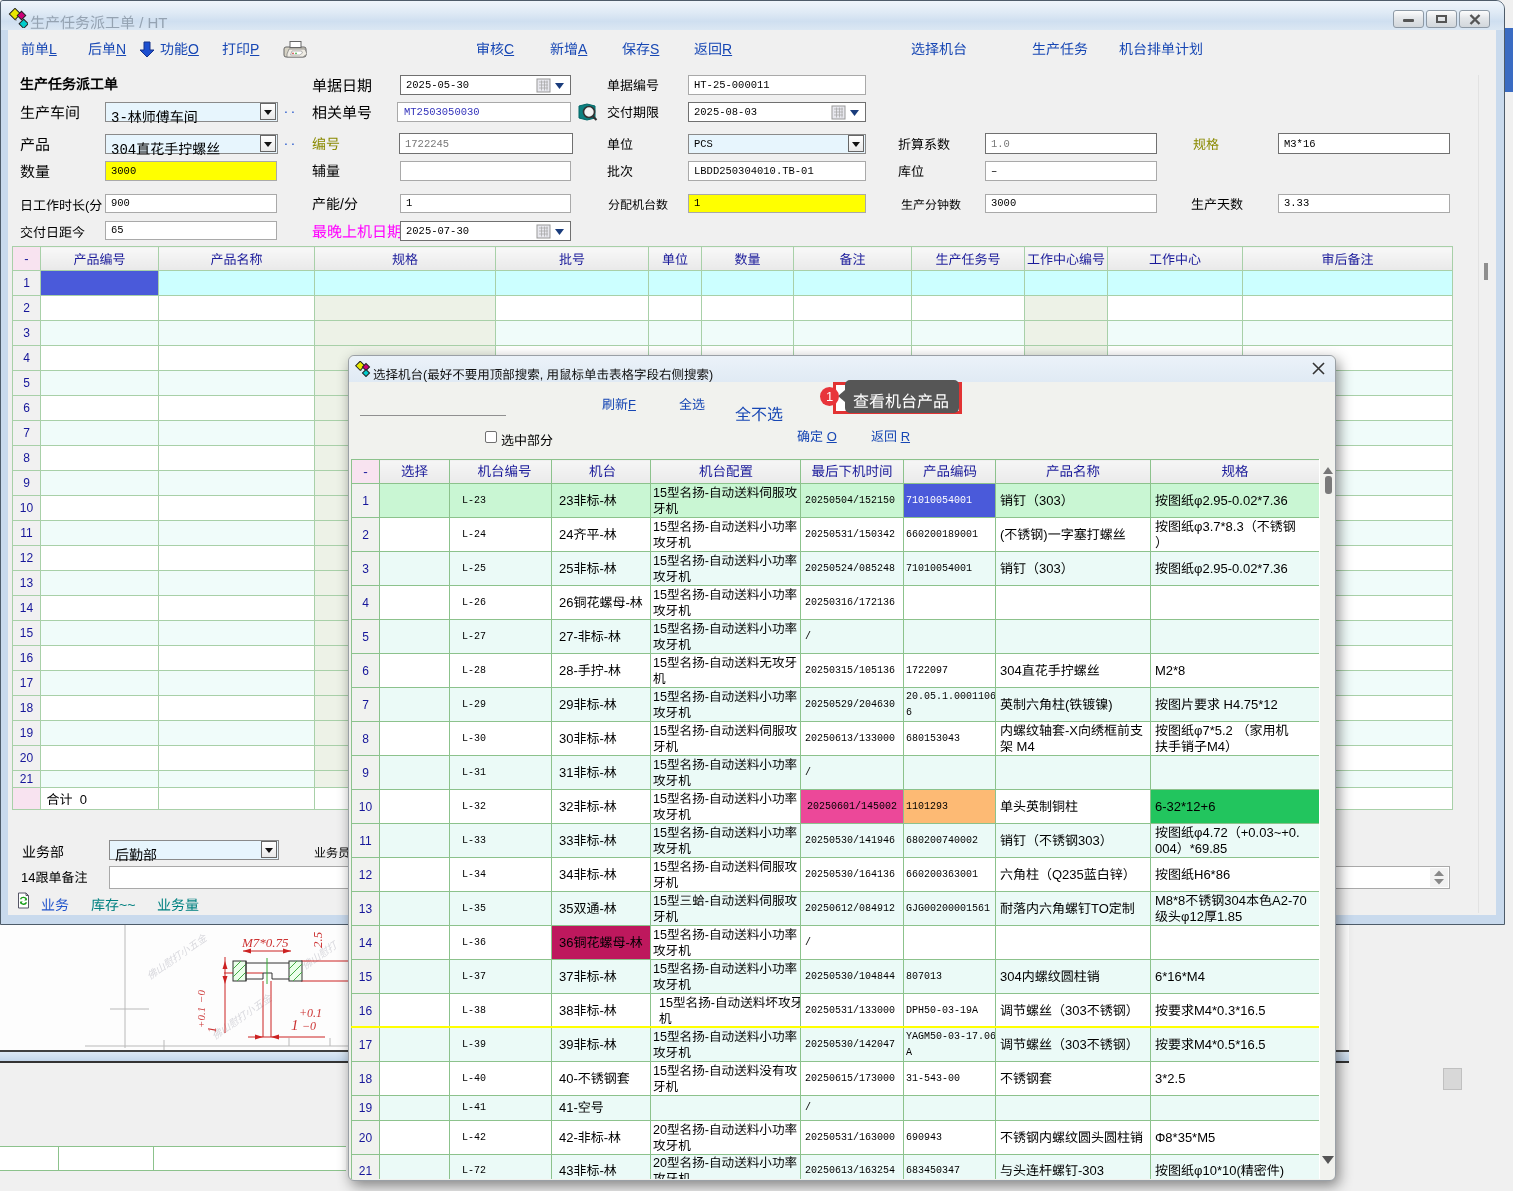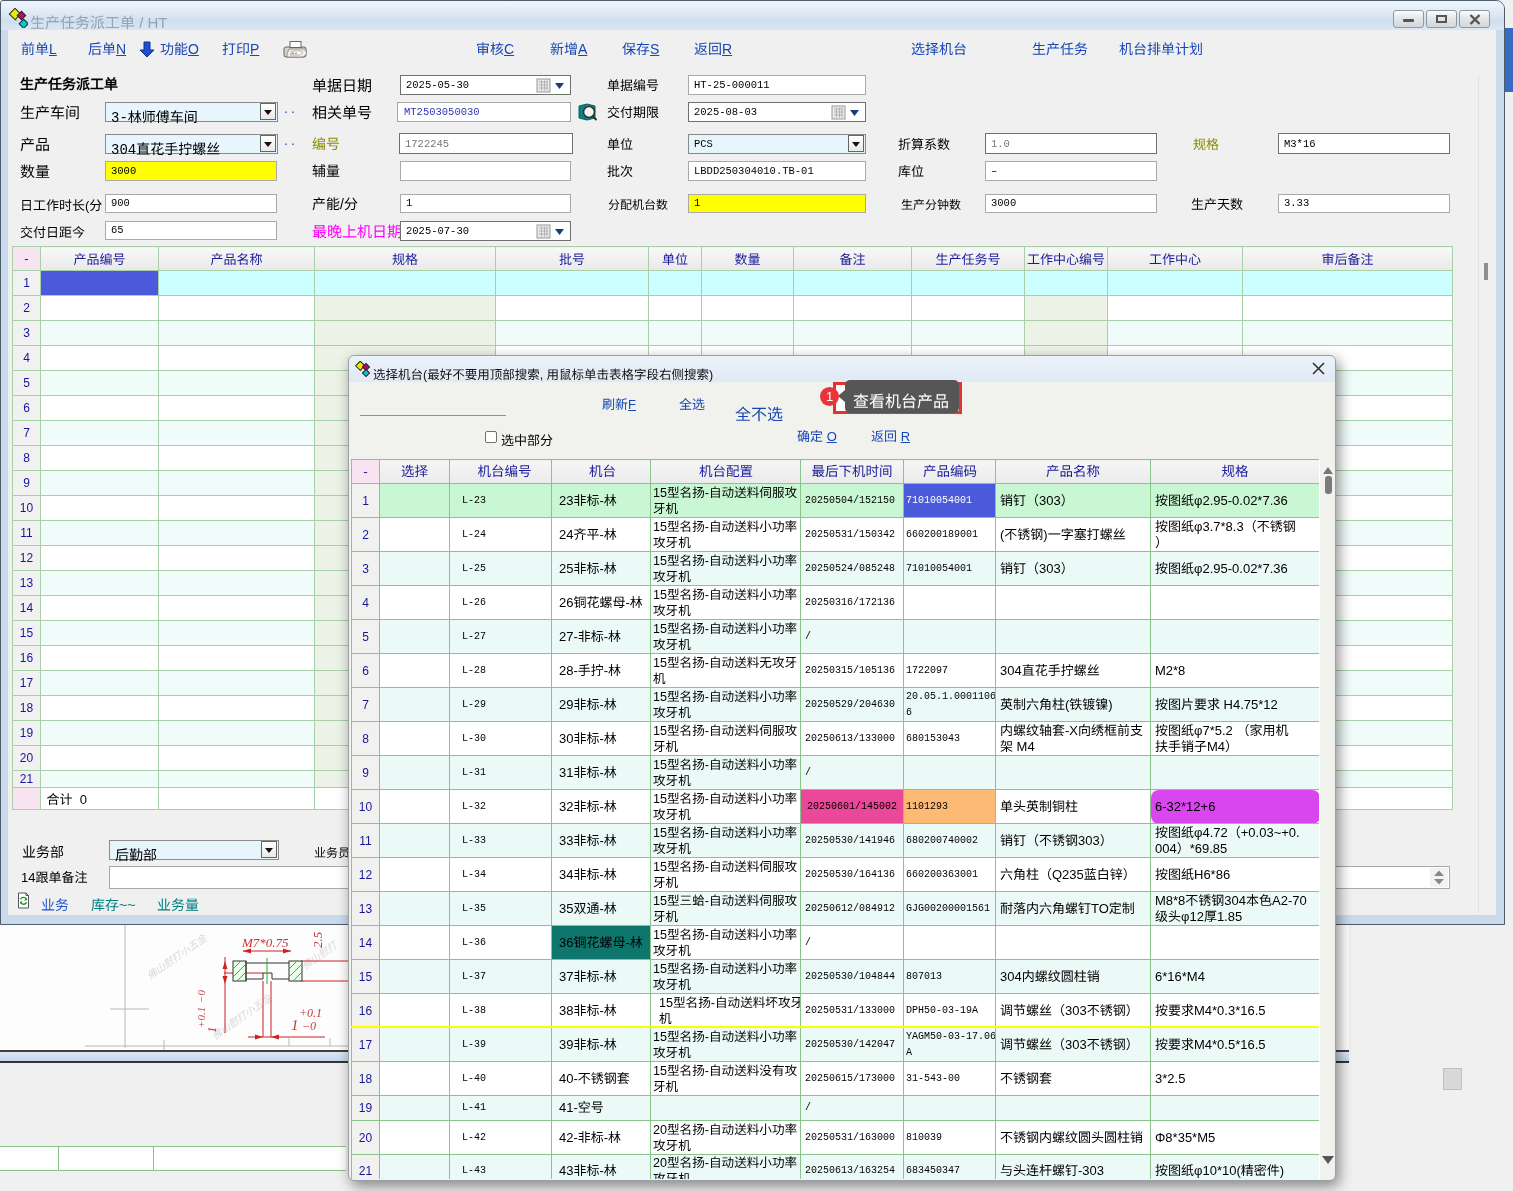--- a/index.html
+++ b/index.html
@@ -812,21 +812,21 @@
           </td>
           <td style="background:#ffffff;">32非标-林</td>
           <td style="background:#ffffff;">15型名扬-自动送料小功率<br>攻牙机</td>
           <td style="background:#ec4899;text-align:center;">
             <span class="asc">20250601/145002</span>
           </td>
           <td style="background:#fdba74;">
             <span class="asc">1101293</span>
           </td>
           <td style="background:#ffffff;">单头英制铜柱</td>
-          <td style="background:#d946ef;border-radius:8px;">6-32*12+6</td>
+          <td style="background:#22c55e;">6-32*12+6</td>
         </tr>
 <tr style="height:34px;">
           <td class="rn">11</td>
           <td style="background:#ebfaf7;"></td>
           <td style="background:#ebfaf7;">
             <span class="asc">L-33</span>
           </td>
           <td style="background:#ebfaf7;">33非标-林</td>
           <td style="background:#ebfaf7;">15型名扬-自动送料小功率<br>攻牙机</td>
           <td style="background:#ebfaf7;">
@@ -871,21 +871,21 @@
           </td>
           <td style="background:#ebfaf7;">耐落内六角螺钉TO定制</td>
           <td style="background:#ebfaf7;">M8*8不锈钢304本色A2-70<br>级头φ12厚1.85</td>
         </tr>
 <tr style="height:34px;">
           <td class="rn">14</td>
           <td style="background:#ffffff;"></td>
           <td style="background:#ffffff;">
             <span class="asc">L-36</span>
           </td>
-          <td style="background:#0f766e;">36铜花螺母-林</td>
+          <td style="background:#be185d;">36铜花螺母-林</td>
           <td style="background:#ffffff;">15型名扬-自动送料小功率<br>攻牙机</td>
           <td style="background:#ffffff;">
             <span class="asc">/</span>
           </td>
           <td style="background:#ffffff;">
             <span class="asc"></span>
           </td>
           <td style="background:#ffffff;"></td>
           <td style="background:#ffffff;"></td>
         </tr>
@@ -979,30 +979,30 @@
           <td style="background:#ffffff;"></td>
           <td style="background:#ffffff;">
             <span class="asc">L-42</span>
           </td>
           <td style="background:#ffffff;">42-非标-林</td>
           <td style="background:#ffffff;">20型名扬-自动送料小功率<br>攻牙机</td>
           <td style="background:#ffffff;">
             <span class="asc">20250531/163000</span>
           </td>
           <td style="background:#ffffff;">
-            <span class="asc">810039</span>
+            <span class="asc">690943</span>
           </td>
           <td style="background:#ffffff;font-family:Liberation Serif, serif;">不锈钢内螺纹圆头圆柱销</td>
           <td style="background:#ffffff;">Φ8*35*M5</td>
         </tr>
 <tr style="height:27px;">
           <td class="rn">21</td>
           <td style="background:#ebfaf7;"></td>
           <td style="background:#ebfaf7;">
-            <span class="asc">L-43</span>
+            <span class="asc">L-72</span>
           </td>
           <td style="background:#ebfaf7;">43非标-林</td>
           <td style="background:#ebfaf7;">20型名扬-自动送料小功率<br>攻牙机</td>
           <td style="background:#ebfaf7;">
             <span class="asc">20250613/163254</span>
           </td>
           <td style="background:#ebfaf7;">
             <span class="asc">683450347</span>
           </td>
           <td style="background:#ebfaf7;">与头连杆螺钉-303</td>

